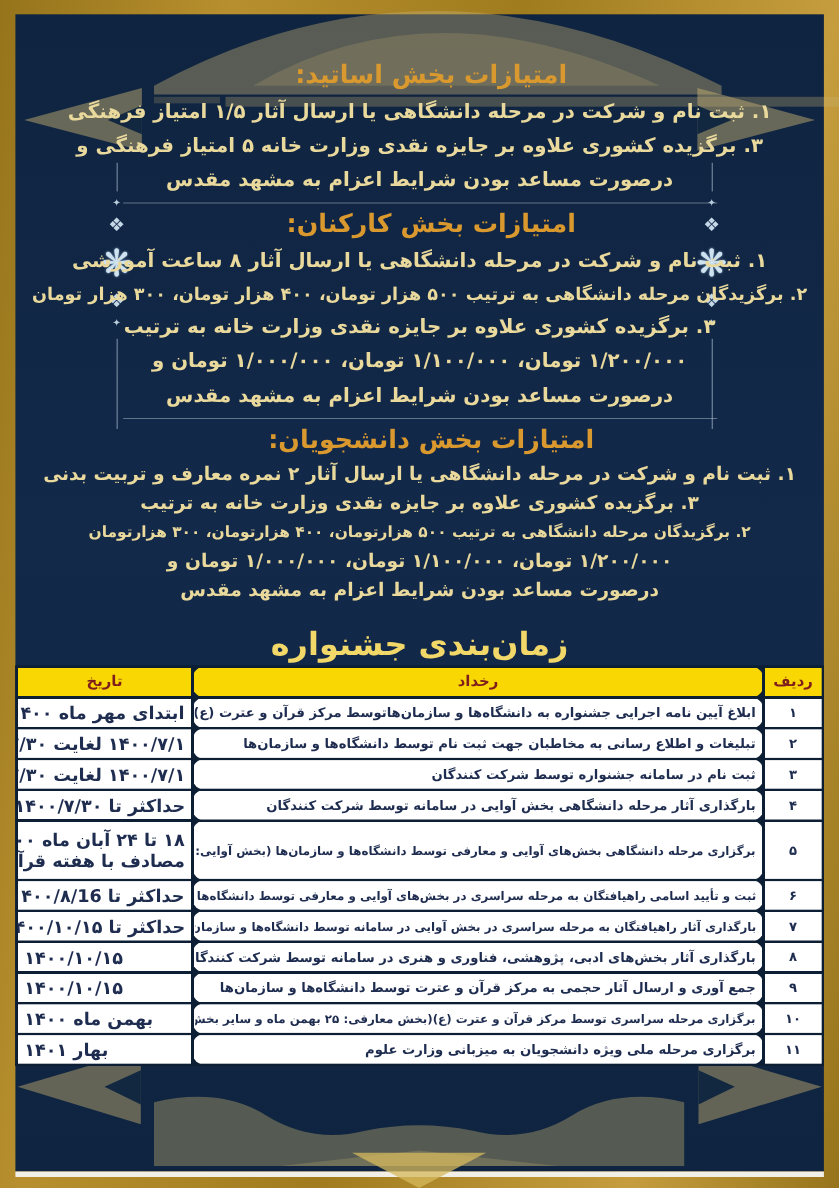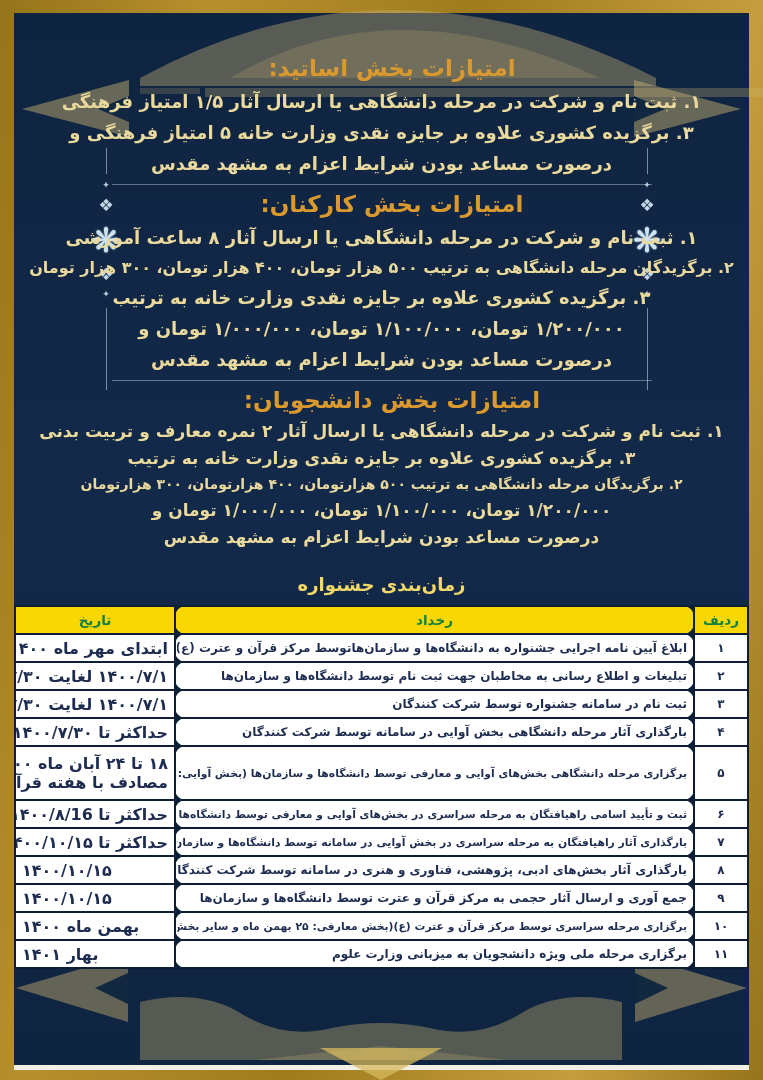--- a/index.html
+++ b/index.html
@@ -29,27 +29,27 @@
   .content{position:absolute;left:0;top:0;width:763px;z-index:5;direction:rtl;text-align:center;
     padding-top:54px;box-sizing:border-box;}
   .sec-title{margin:0 0 4px;font-size:23px;line-height:28px;font-weight:bold;color:#d9992e;
     letter-spacing:.5px;padding-left:21px;}
   .line{font-size:18px;line-height:31px;font-weight:bold;color:#e9d99c;}
   .line.mid{font-size:16px;line-height:29px;}
   .sec-students .line{font-size:17px;line-height:27px;}
   .sec-students .line.small{font-size:14px;line-height:25px;}
   .divider{border-top:1px solid rgba(176,193,205,.5);width:540px;margin:5px auto 5px;}
 
-  .schedule-title{margin:20px 10px 6px;font-size:18px;line-height:28px;font-weight:bold;color:#f2d868;}
+  .schedule-title{margin:20px 10px 6px;font-size:29px;line-height:28px;font-weight:bold;color:#f2d868;}
 
   table.schedule{width:735px;margin:0 auto;border-collapse:collapse;table-layout:fixed;
     background:#0d1f35;}
   table.schedule th,table.schedule td{border:2px solid #0d1f35;font-weight:bold;
     padding:1px 6px;overflow:hidden;}
-  table.schedule th{background:#f8d703;color:#15803d;font-size:13.5px;height:24px;}
+  table.schedule th{background:#f8d703;color:#7f1d1d;font-size:13.5px;height:24px;}
   table.schedule td{background:#ffffff;color:#1e2c50;height:24px;}
   .c-num{width:40px;text-align:center;font-size:12px;margin-left:28px;}
   .c-event{text-align:right;font-size:12px;white-space:nowrap;border-radius:11px;}
   .c-date{width:146px;text-align:left;font-size:16px;white-space:nowrap;padding:1px 2px;}
   th.c-event,th.c-date,th.c-num{text-align:center;}
   tr.dense .c-event{font-size:10.8px;}
   tr.tall{height:50px;}
   tr.tall td{height:50px;}
   .date-l2{display:block;}
 </style>

